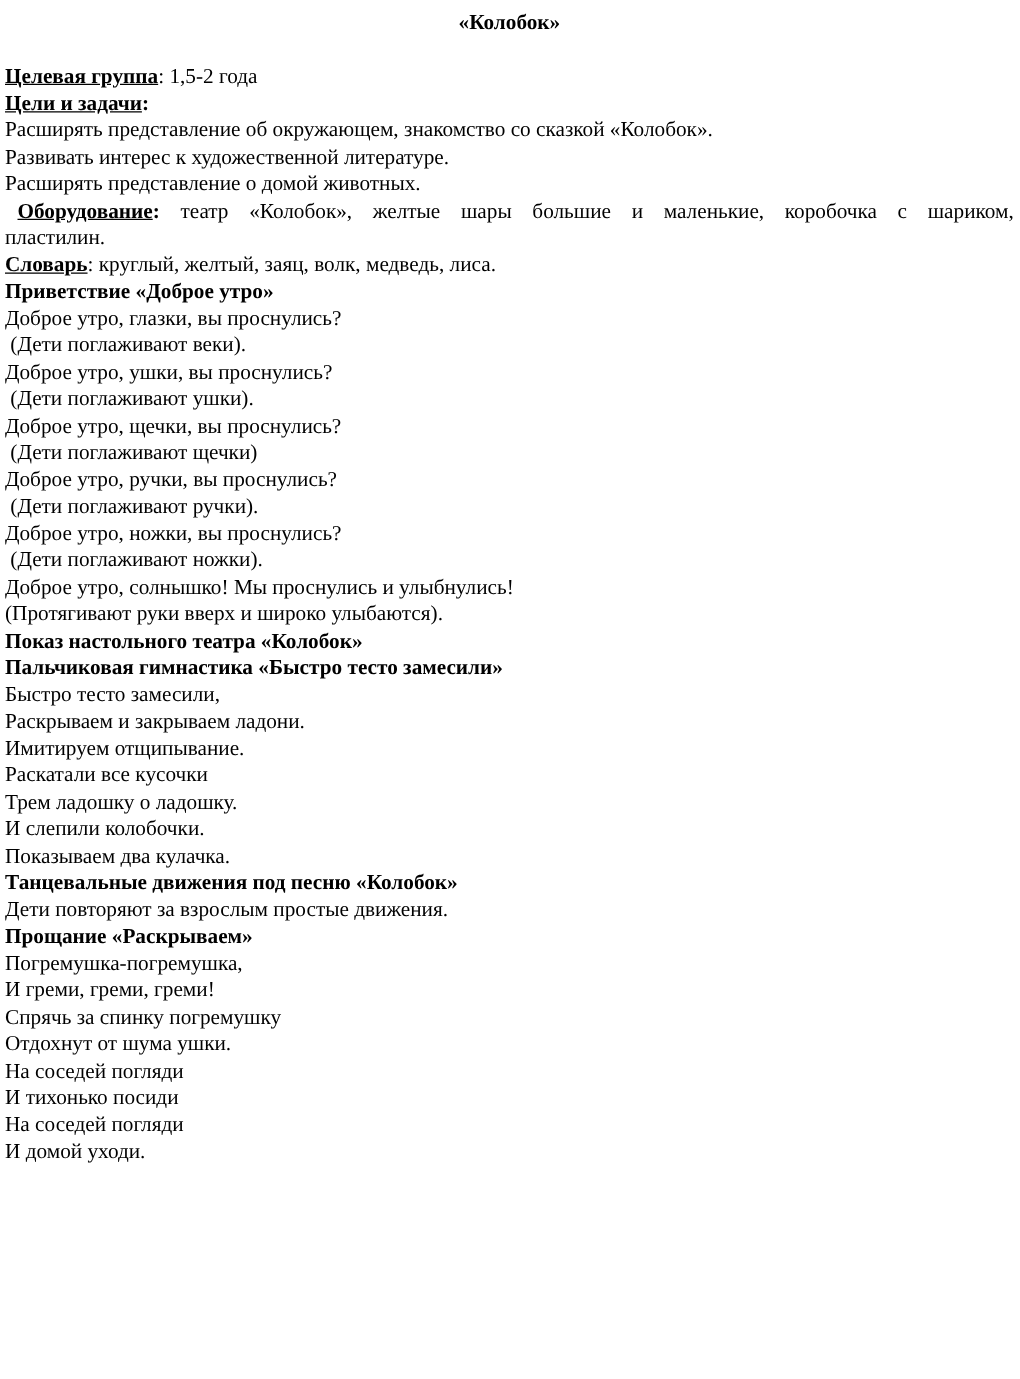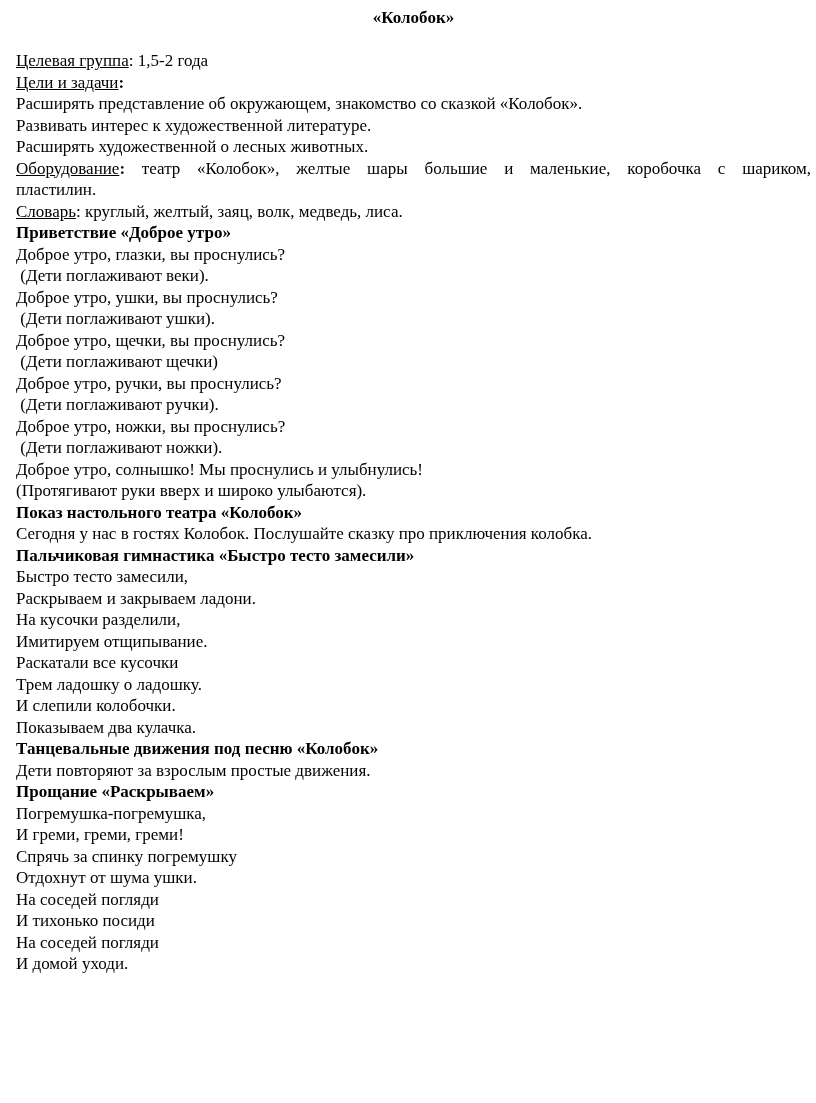--- a/index.html
+++ b/index.html
@@ -9,78 +9,77 @@
   body {
     width: 816px;
     height: 1103px;
     background: #ffffff;
     color: #000000;
     font-family: "Liberation Serif", "DejaVu Serif", serif;
     font-size: 17px;
     overflow: hidden;
   }
   .page {
-    padding: 7px 5px 0 16px;
+    padding: 7px 5px 0 4px;
   }
   .title {
     text-align: center;
     font-weight: bold;
     line-height: 21.5px;
     white-space: pre-wrap;
   }
   .doc-body .line {
     margin: 0;
     line-height: 21.5px;
     min-height: 21.5px;
     white-space: pre-wrap;
   }
   
   .doc-body .line.stretch {
     text-align: justify;
     text-align-last: justify;
+    margin-left: 10px;
   }
   .s-n { }
   .s-b  { font-weight: bold; }
   .s-i  { }
-  .s-bu { font-weight: normal; text-decoration: underline; }
+  .s-bu { font-weight: bold; text-decoration: underline; }
 </style>
 </head>
 <body>
 
 <div class="page">
   <div class="title">«Колобок»</div>
   <div class="doc-body">
       <p class="line">&nbsp;</p>
       <p class="line"><span class="s-bu">Целевая группа</span><span class="s-n">: 1,5-2 года</span></p>
       <p class="line"><span class="s-bu">Цели и задачи</span><span class="s-b">:</span></p>
       <p class="line"><span class="s-n">Расширять представление об окружающем, знакомство со сказкой «Колобок».</span></p>
       <p class="line"><span class="s-n">Развивать интерес к художественной литературе.</span></p>
-      <p class="line"><span class="s-n">Расширять художественной о лесных животных.</span></p>
+      <p class="line"><span class="s-n">Расширять представление о домой животных.</span></p>
       <p class="line stretch"><span class="s-bu">Оборудование</span><span class="s-b">:</span><span class="s-n"> театр «Колобок», желтые шары большие и маленькие, коробочка с шариком,</span></p>
       <p class="line"><span class="s-n">пластилин.</span></p>
       <p class="line"><span class="s-bu">Словарь</span><span class="s-n">: круглый, желтый, заяц, волк, медведь, лиса.</span></p>
       <p class="line"><span class="s-b">Приветствие «Доброе утро»</span></p>
       <p class="line"><span class="s-n">Доброе утро, глазки, вы проснулись?</span></p>
       <p class="line"><span class="s-i"> (Дети поглаживают веки).</span></p>
       <p class="line"><span class="s-n">Доброе утро, ушки, вы проснулись?</span></p>
       <p class="line"><span class="s-i"> (Дети поглаживают ушки).</span></p>
       <p class="line"><span class="s-n">Доброе утро, щечки, вы проснулись?</span></p>
       <p class="line"><span class="s-i"> (Дети поглаживают щечки)</span></p>
       <p class="line"><span class="s-n">Доброе утро, ручки, вы проснулись?</span></p>
       <p class="line"><span class="s-i"> (Дети поглаживают ручки).</span></p>
       <p class="line"><span class="s-n">Доброе утро, ножки, вы проснулись?</span></p>
       <p class="line"><span class="s-i"> (Дети поглаживают ножки).</span></p>
       <p class="line"><span class="s-n">Доброе утро, солнышко! Мы проснулись и улыбнулись!</span></p>
       <p class="line"><span class="s-i">(Протягивают руки вверх и широко улыбаются).</span></p>
       <p class="line"><span class="s-b">Показ настольного театра «Колобок»</span></p>
-      <p class="line"><span class="s-n">Сегодня у нас в гостях Колобок. Послушайте сказку про приключения колобка.</span></p>
       <p class="line"><span class="s-b">Пальчиковая гимнастика «Быстро тесто замесили»</span></p>
       <p class="line"><span class="s-n">Быстро тесто замесили,</span></p>
       <p class="line"><span class="s-i">Раскрываем и закрываем ладони.</span></p>
-      <p class="line"><span class="s-n">На кусочки разделили,</span></p>
       <p class="line"><span class="s-i">Имитируем отщипывание.</span></p>
       <p class="line"><span class="s-n">Раскатали все кусочки</span></p>
       <p class="line"><span class="s-i">Трем ладошку о ладошку.</span></p>
       <p class="line"><span class="s-n">И слепили колобочки.</span></p>
       <p class="line"><span class="s-i">Показываем два кулачка.</span></p>
       <p class="line"><span class="s-b">Танцевальные движения под песню «Колобок»</span></p>
       <p class="line"><span class="s-n">Дети повторяют за взрослым простые движения.</span></p>
       <p class="line"><span class="s-b">Прощание «Раскрываем»</span></p>
       <p class="line"><span class="s-n">Погремушка-погремушка,</span></p>
       <p class="line"><span class="s-n">И греми, греми, греми!</span></p>

